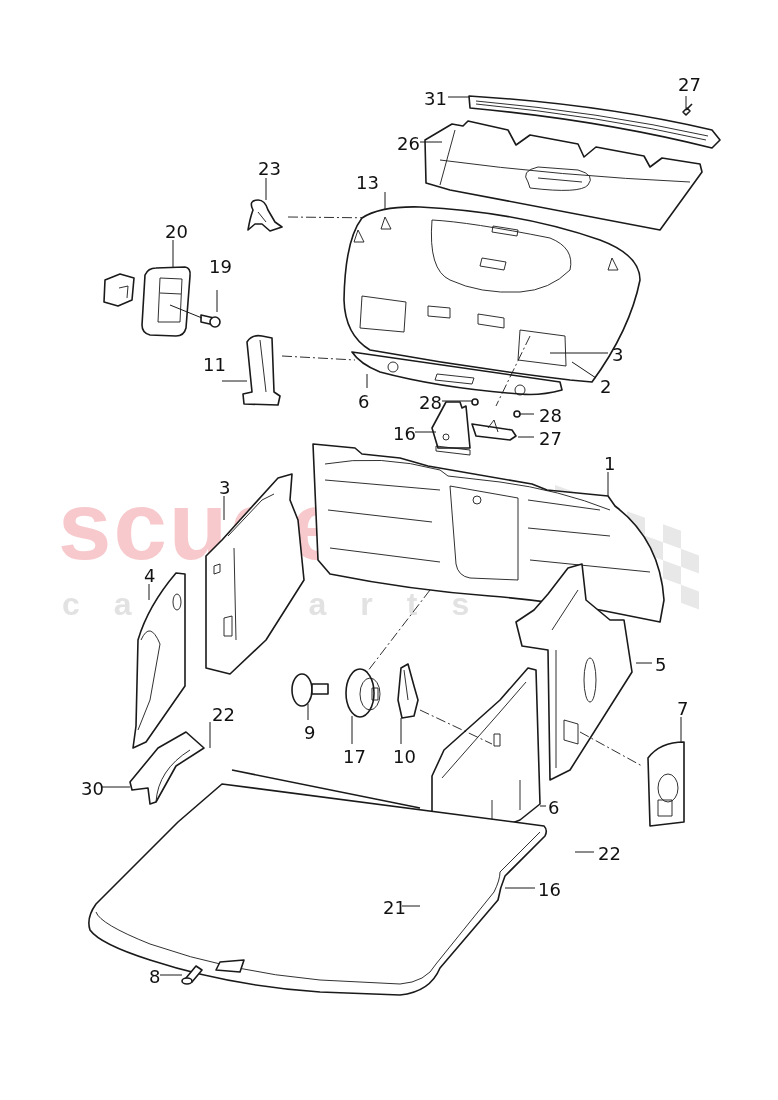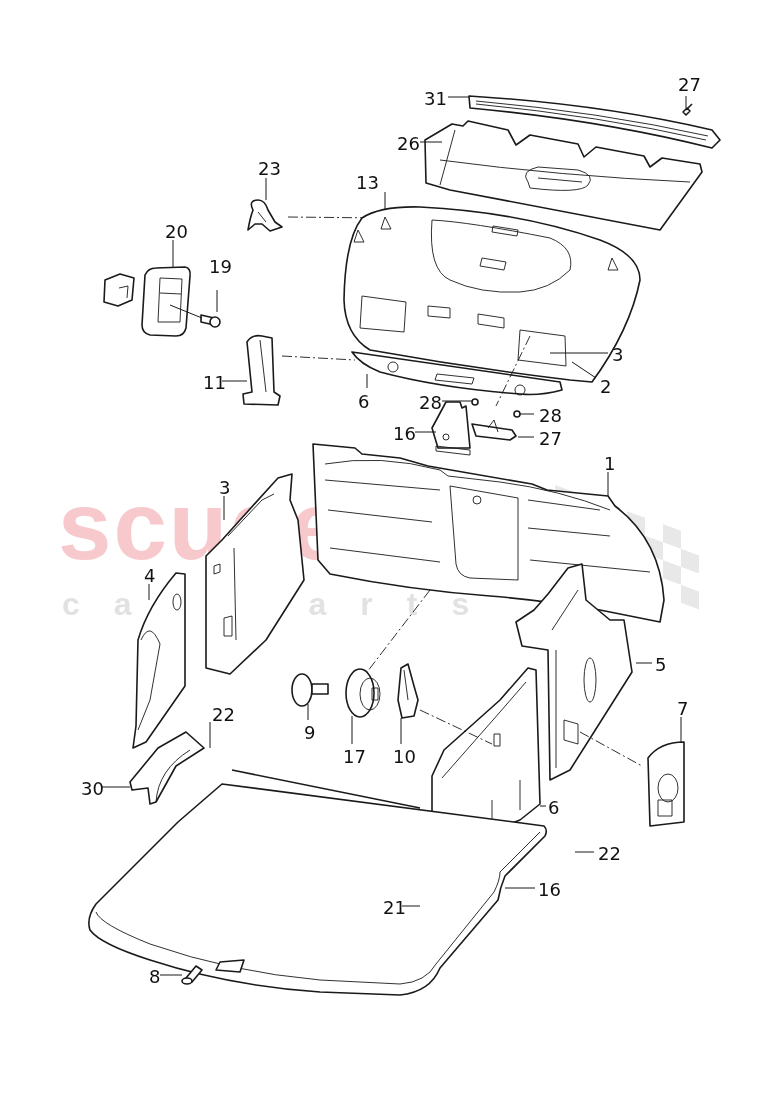--- a/index.html
+++ b/index.html
@@ -254,21 +254,21 @@
     </g>
   </svg>
 
   <span class="callout" style="left:424px;top:90px">31</span>
   <span class="callout" style="left:678px;top:76px">27</span>
   <span class="callout" style="left:397px;top:135px">26</span>
   <span class="callout" style="left:356px;top:174px">13</span>
   <span class="callout" style="left:258px;top:160px">23</span>
   <span class="callout" style="left:165px;top:223px">20</span>
   <span class="callout" style="left:209px;top:258px">19</span>
-  <span class="callout" style="left:203px;top:374px">11</span>
+  <span class="callout" style="left:203px;top:356px">11</span>
   <span class="callout" style="left:358px;top:393px">6</span>
   <span class="callout" style="left:612px;top:346px">3</span>
   <span class="callout" style="left:600px;top:378px">2</span>
   <span class="callout" style="left:419px;top:394px">28</span>
   <span class="callout" style="left:393px;top:425px">16</span>
   <span class="callout" style="left:539px;top:407px">28</span>
   <span class="callout" style="left:539px;top:430px">27</span>
   <span class="callout" style="left:604px;top:455px">1</span>
   <span class="callout" style="left:219px;top:479px">3</span>
   <span class="callout" style="left:144px;top:567px">4</span>

